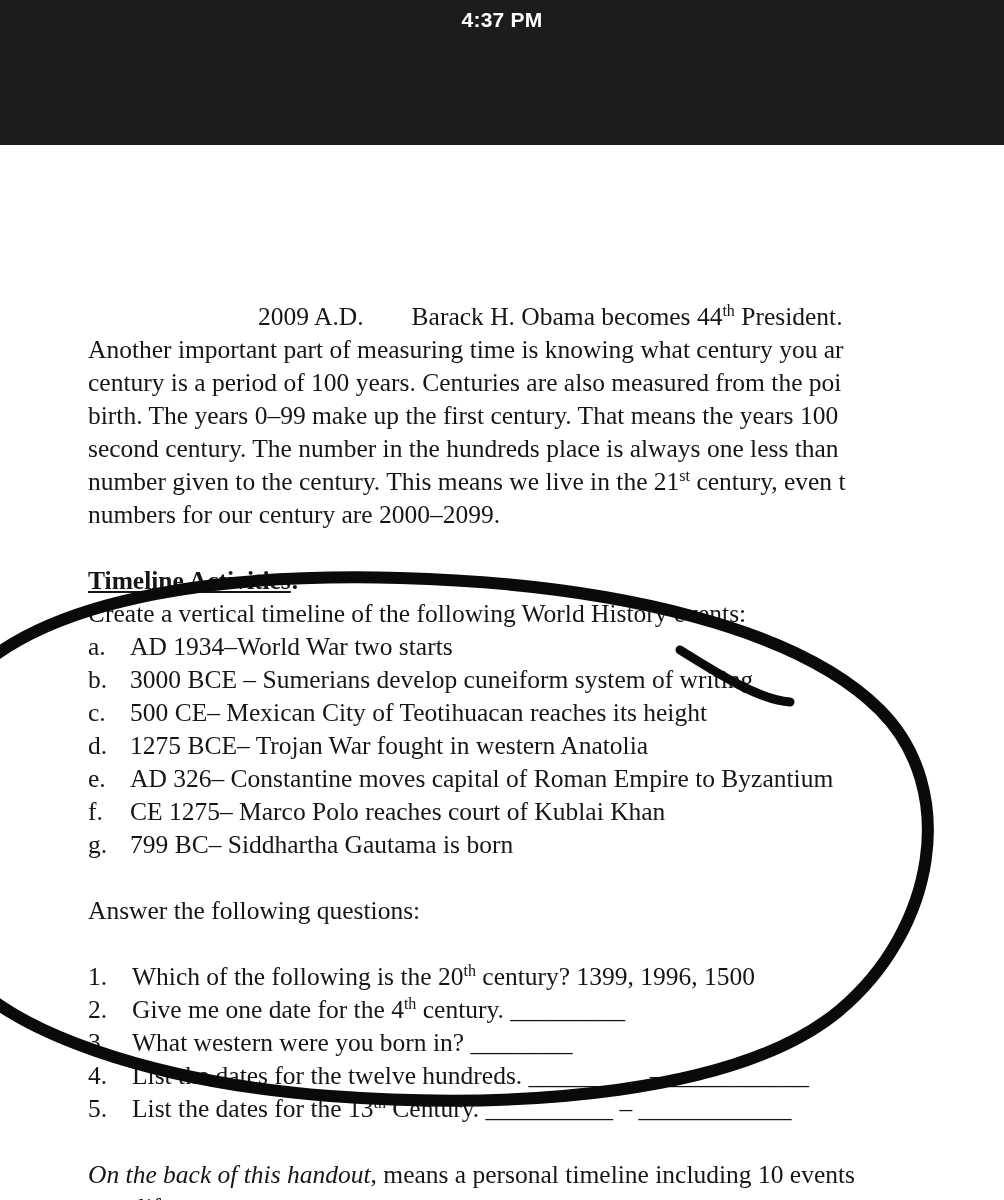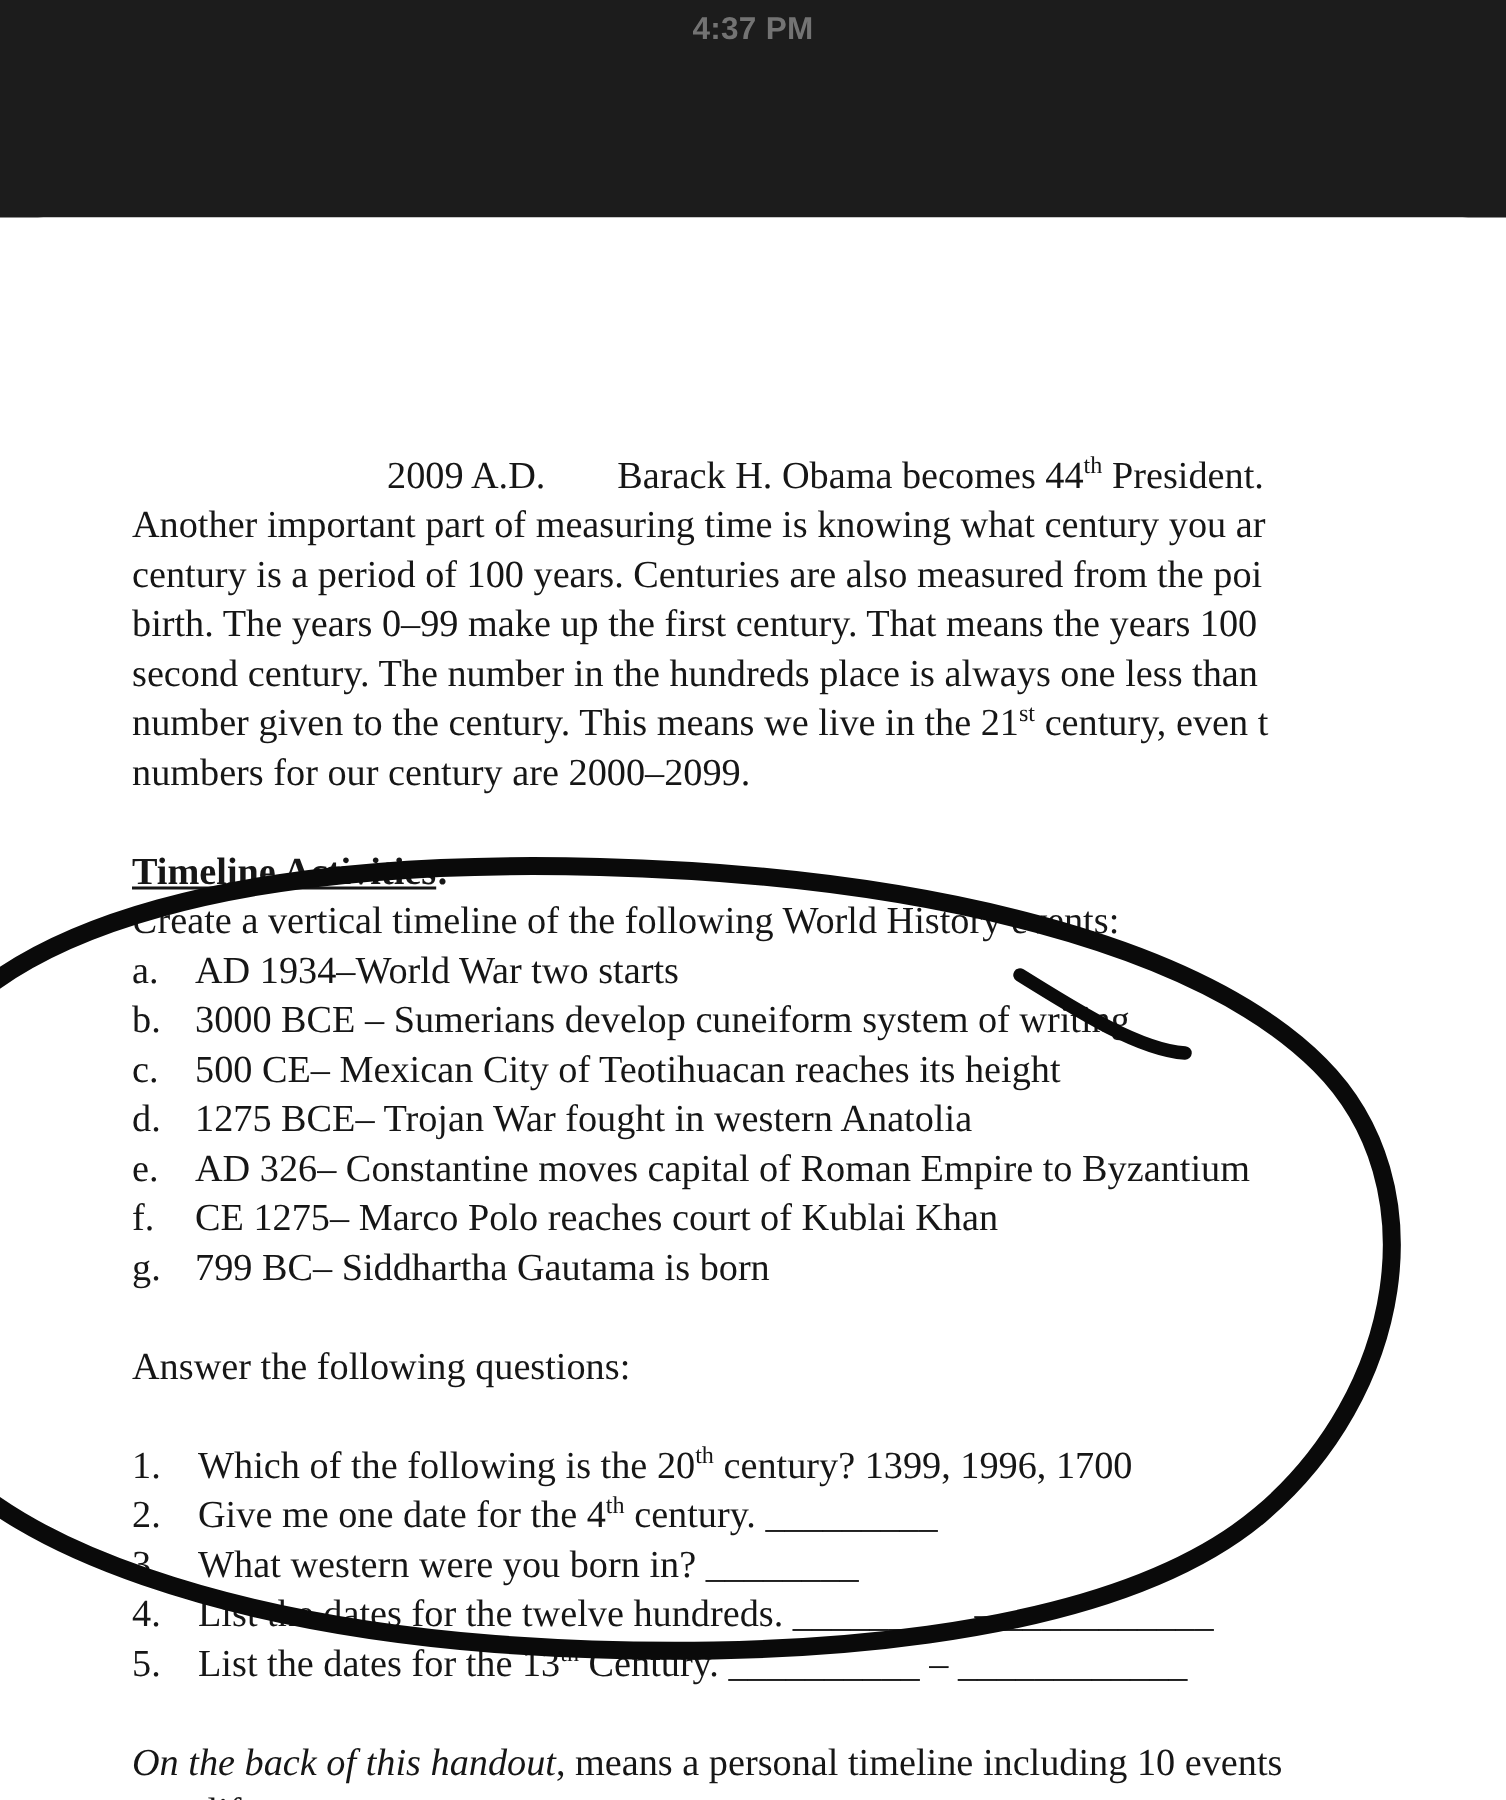--- a/index.html
+++ b/index.html
@@ -15,21 +15,21 @@
     position: relative;
   }
 
   
   .status-bar {
     position: absolute;
     top: 0; left: 0;
     width: 1004px;
     height: 145px;
     background: #1c1c1c;
-    color: #737373;
+    color: #ffffff;
   }
   .status-time {
     position: absolute;
     top: 8px;
     left: 0;
     width: 1004px;
     text-align: center;
     font-family: "Liberation Sans", sans-serif;
     font-size: 21px;
     font-weight: bold;
@@ -37,21 +37,20 @@
   }
 
   
   .page {
     position: absolute;
     top: 145px; left: 0;
     width: 1004px;
     height: 1055px;
     background: #ffffff;
     overflow: hidden;
-    border-radius: 29px;
   }
 
   .doc-body {
     position: absolute;
     left: 88px;
     top: 155px;
     width: 1000px;
     font-size: 25.5px;
     line-height: 33px;
     color: #161616;
@@ -152,21 +151,21 @@
       <li><span class="marker">g.</span><span>799 BC– Siddhartha Gautama is born</span></li>
     </ol>
 
     <div class="blank-gap"></div>
 
     <div class="line">Answer the following questions:</div>
 
     <div class="blank-gap"></div>
 
     <ol class="num num-list">
-      <li><span class="marker">1.</span><span>Which of the following is the 20</span><sup>th</sup><span> century? 1399, 1996, 1700</span></li>
+      <li><span class="marker">1.</span><span>Which of the following is the 20</span><sup>th</sup><span> century? 1399, 1996, 1500</span></li>
       <li><span class="marker">2.</span><span>Give me one date for the 4</span><sup>th</sup><span> century. _________</span></li>
       <li><span class="marker">3.</span><span>What western were you born in? ________</span></li>
       <li><span class="marker">4.</span><span>List the dates for the twelve hundreds. _________ – ___________</span></li>
       <li><span class="marker">5.</span><span>List the dates for the 13</span><sup>th</sup><span> Century. __________ – ____________</span></li>
     </ol>
 
     <div class="blank-gap"></div>
 
     <div class="line closing">
       <i>On the back of this handout</i><span>, means a personal timeline including </span><b>10 events</b>

